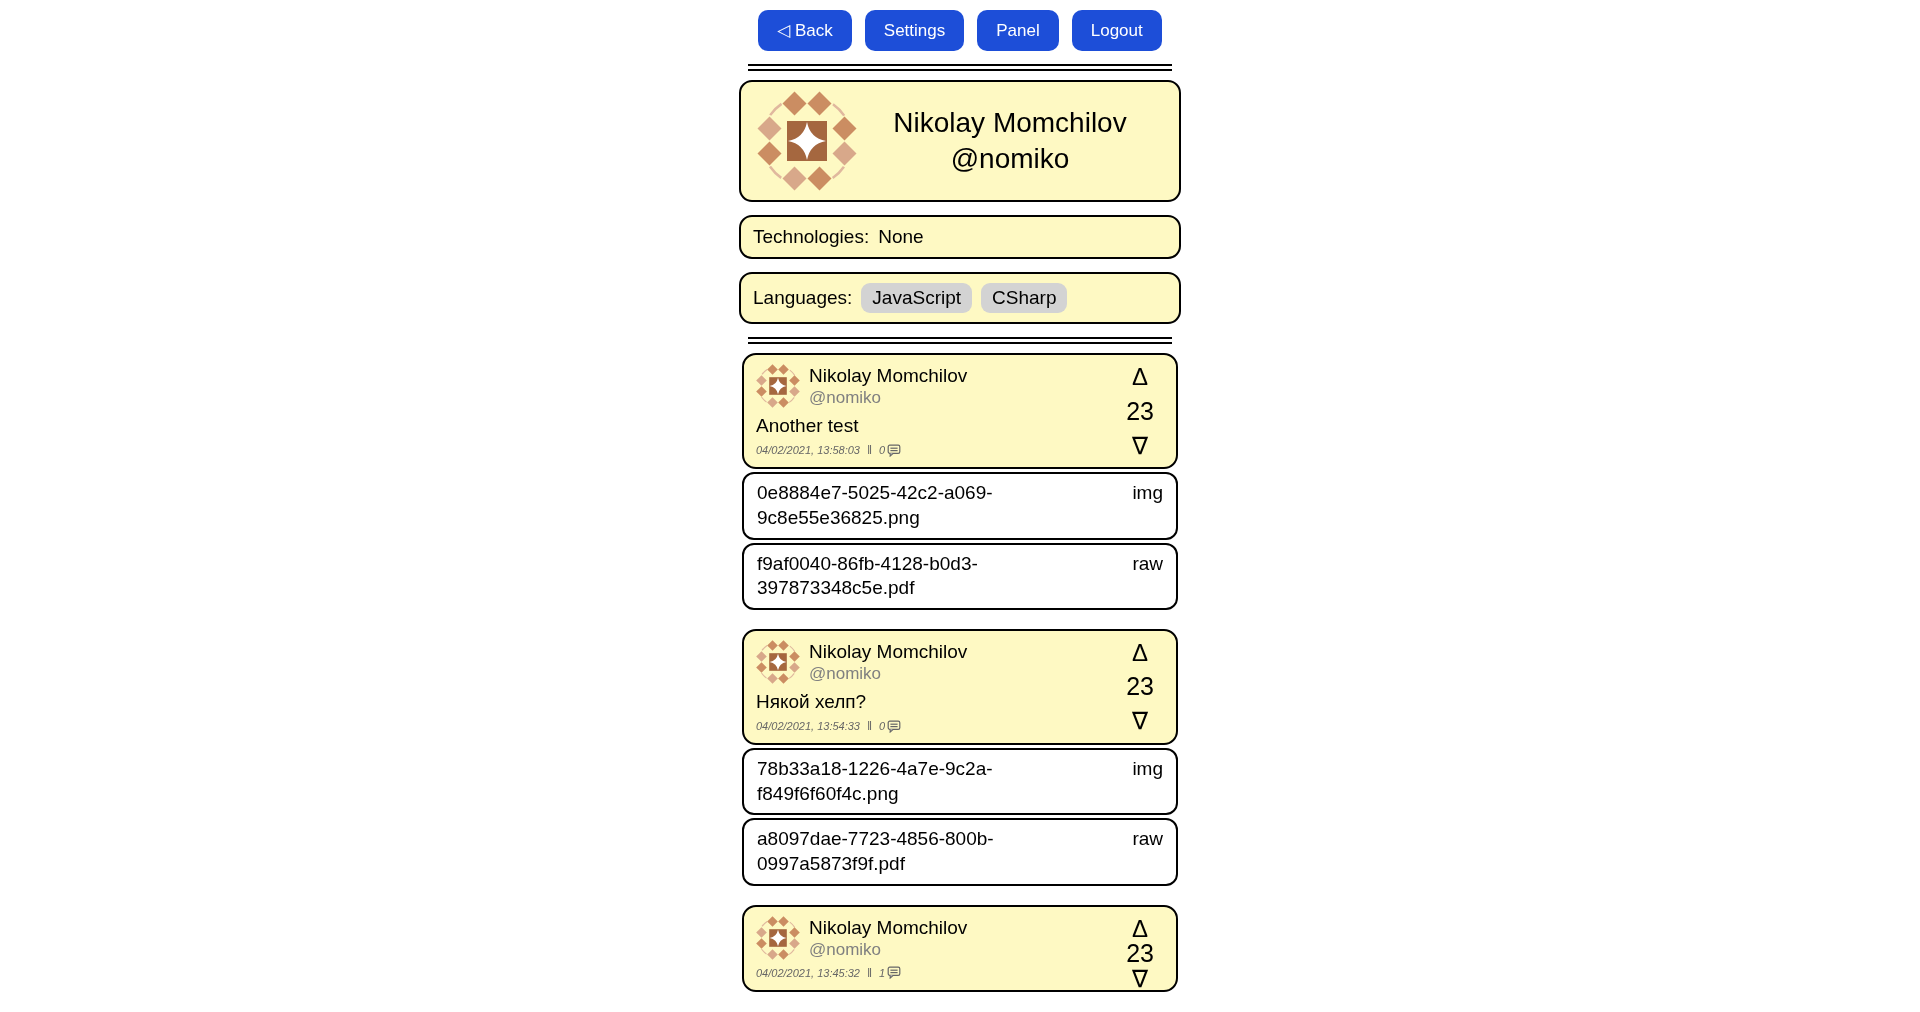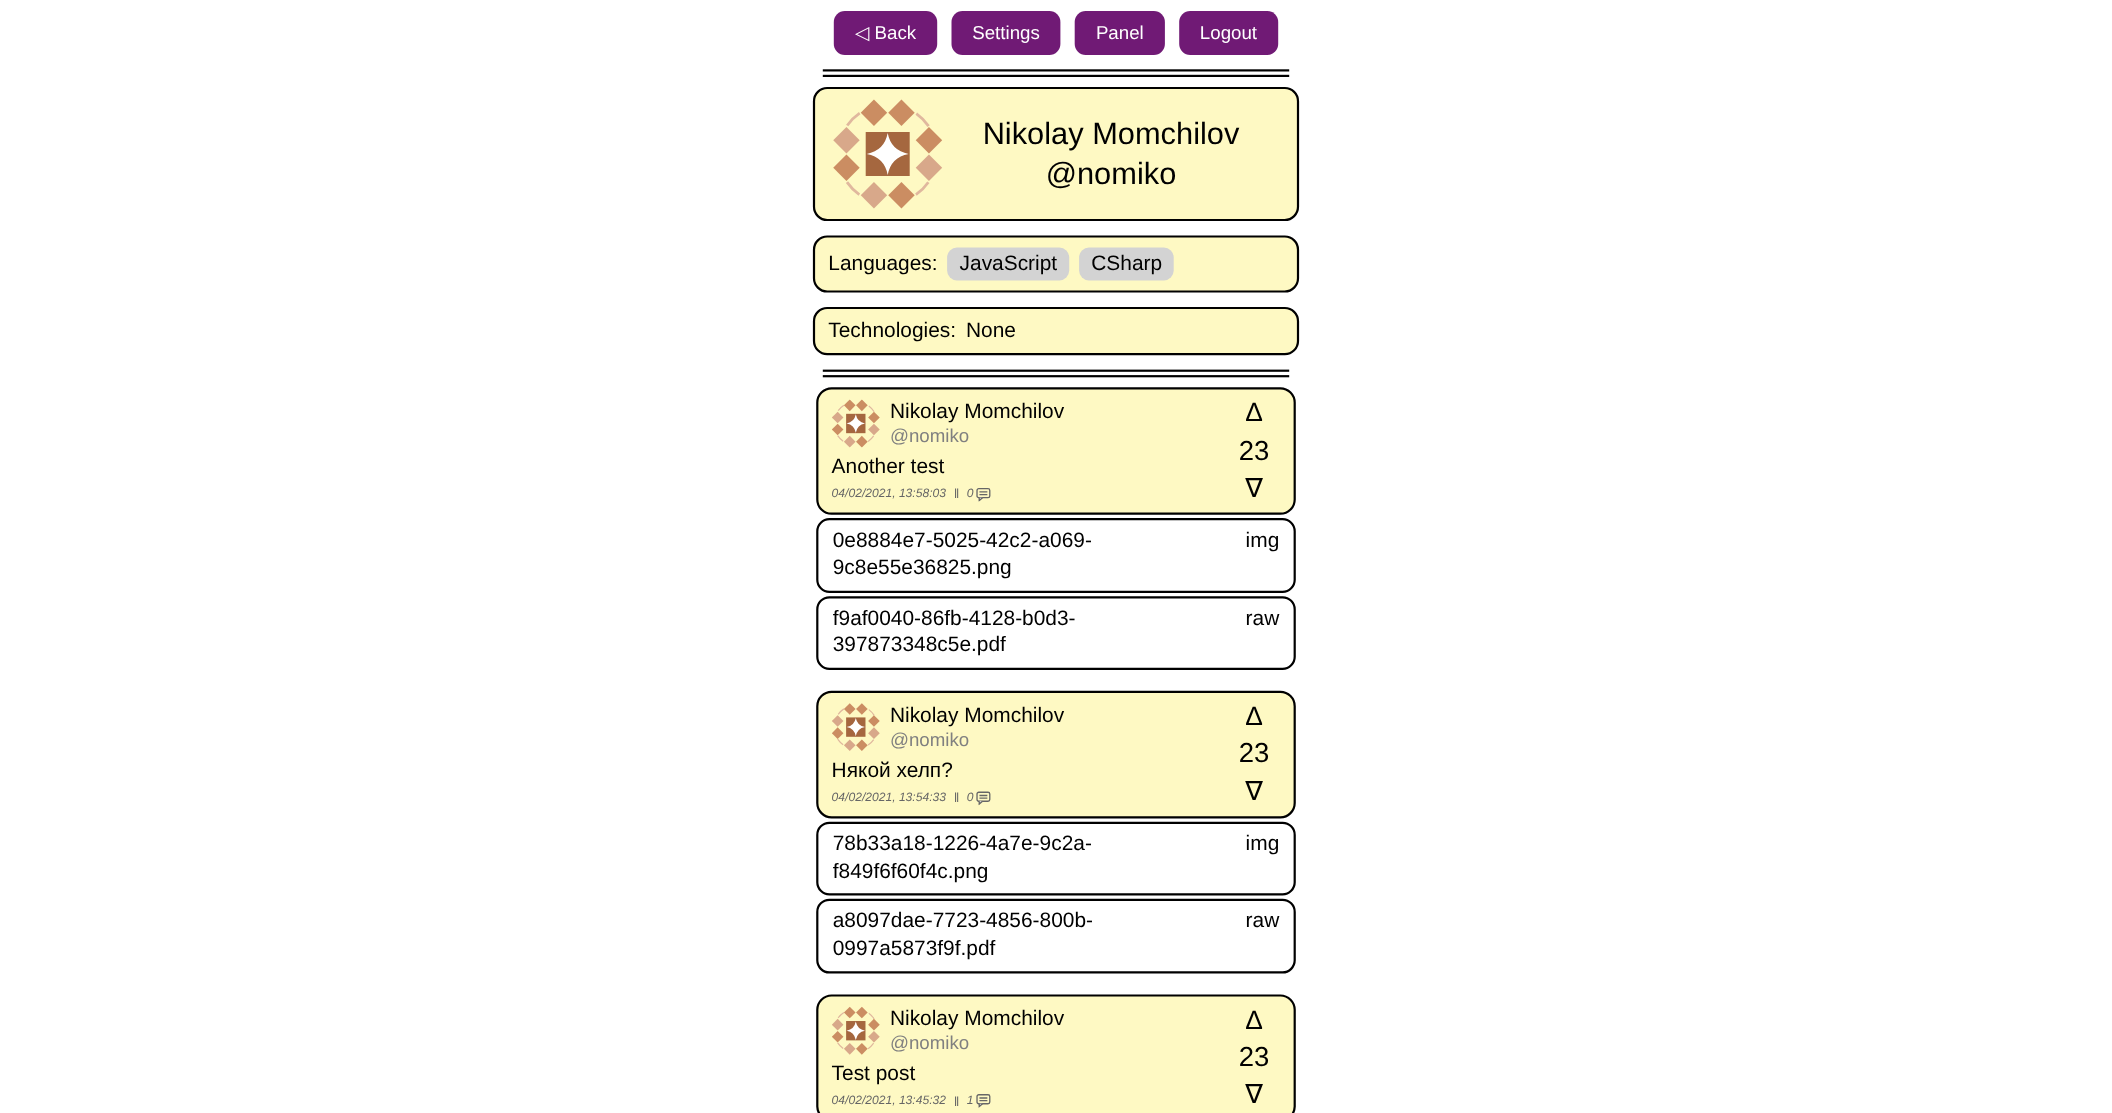--- a/index.html
+++ b/index.html
@@ -8,21 +8,21 @@
     overflow: hidden;
     background: #fff;
     font-family: "Liberation Sans", "DejaVu Sans", sans-serif;
     color: #000;
   }
   .page { width: 442px; margin: 0 auto; padding-top: 10px; }
 
   
   .nav-row { display: flex; justify-content: center; gap: 13px; margin-bottom: 13px; }
   .btn {
-    background: #701a75; color: #fff; border: none;
+    background: #1d4ed8; color: #fff; border: none;
     border-radius: 10px; padding: 10px 19px;
     font-size: 17px; font-family: inherit; cursor: pointer;
     white-space: nowrap;
   }
 
   hr.rule {
     border: none;
     border-top: 2px solid #000;
     border-bottom: 2px solid #000;
     height: 7px;
@@ -123,28 +123,28 @@
           <path d="M50 31 Q53 47 69 50 Q53 53 50 69 Q47 53 31 50 Q47 47 50 31 Z" fill="#fff"></path>
         </svg>
       </div>
     <div class="profile-names">
       <div>Nikolay Momchilov</div>
       <div>@nomiko</div>
     </div>
   </div>
 
   <div class="card info-card">
+    <span>Technologies:</span>
+    <span>None</span>
+  </div>
+
+  <div class="card info-card">
     <span>Languages:</span>
     <span class="badge">JavaScript</span>
     <span class="badge">CSharp</span>
-  </div>
-
-  <div class="card info-card">
-    <span>Technologies:</span>
-    <span>None</span>
   </div>
 
   <hr class="rule">
 
   <div class="post-group">
     <div class="card post-card">
       <div class="post-head">
         <div class="post-avatar identicon">
             <svg viewBox="0 0 100 100" xmlns="http://www.w3.org/2000/svg">
               <circle cx="50" cy="50" r="45" fill="none" stroke="#e0b89e" stroke-width="2.5" stroke-dasharray="16 54.7" stroke-dashoffset="-27.3"></circle>
@@ -264,21 +264,20 @@
               <rect x="-8.5" y="-8.5" width="17" height="17" fill="#cb8d62" transform="translate(62.5 87.5) rotate(45)"></rect>
               <rect x="30" y="30" width="40" height="40" fill="#a5673f"></rect>
               <path d="M50 31 Q53 47 69 50 Q53 53 50 69 Q47 53 31 50 Q47 47 50 31 Z" fill="#fff"></path>
             </svg>
           </div>
         <div>
           <div class="author-name">Nikolay Momchilov</div>
           <div class="author-handle">@nomiko</div>
         </div>
       </div>
-      <div class="post-title">Test post</div>
       <div class="post-meta">
         <span>04/02/2021, 13:45:32</span>
         <span class="meta-sep">‖</span>
         <span class="comment-wrap">
           <span>1</span>
           <svg class="comment-icon" width="14" height="13" viewBox="0 0 14 13" fill="none" stroke="#666" stroke-width="1.2">
             <rect x="1.2" y="1.2" width="11.6" height="8.2" rx="1.6"></rect>
             <line x1="3.4" y1="4.2" x2="10.6" y2="4.2"></line>
             <line x1="3.4" y1="6.6" x2="10.6" y2="6.6"></line>
             <path d="M3.2 9.4 L3.2 12 L6.2 9.4" fill="#fff"></path>

